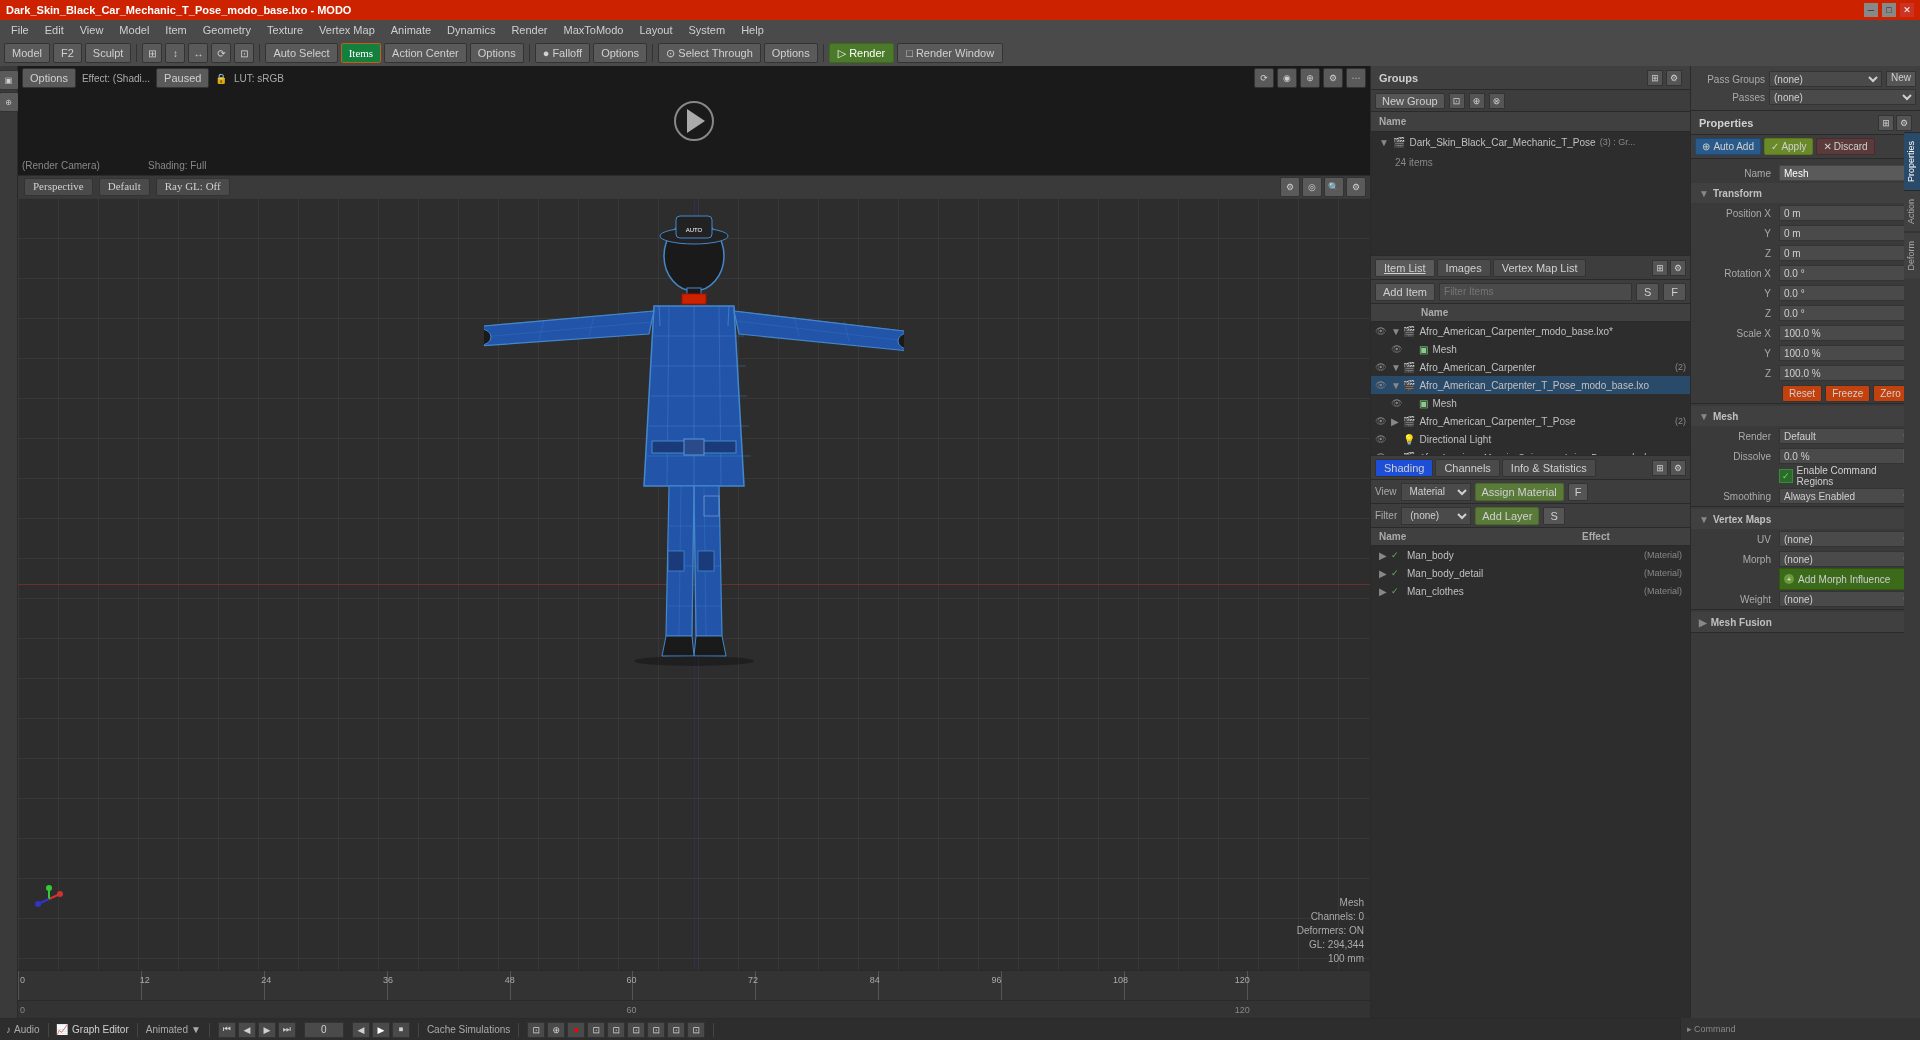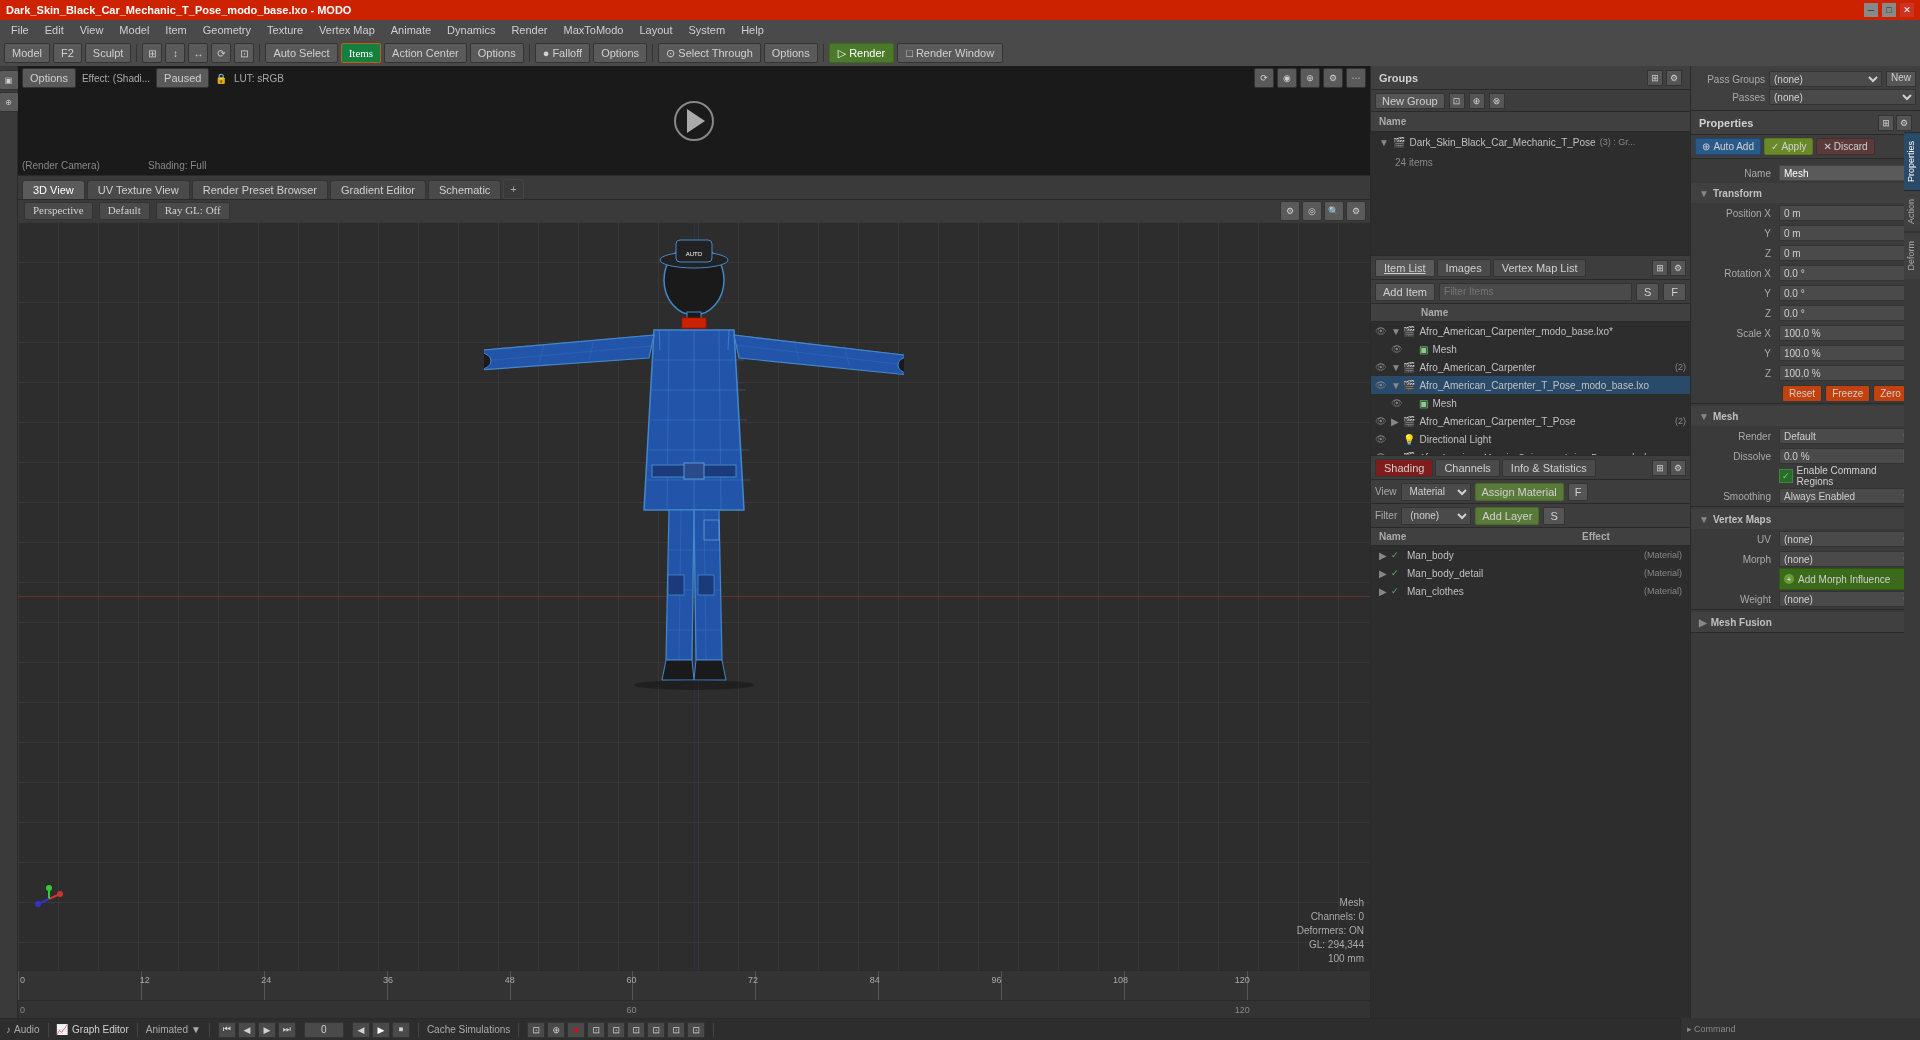--- a/index.html
+++ b/index.html
@@ -538,21 +538,21 @@
     }
     .sh-tab {
       padding: 2px 8px;
       background: #4a4a4a;
       border: 1px solid #333;
       color: #d0d0d0;
       cursor: pointer;
       font-size: 11px;
       border-radius: 2px;
     }
-    .sh-tab.active { background: #7f1d1d; }
+    .sh-tab.active { background: #1d4ed8; }
     #shading-toolbar {
       height: 24px;
       background: #3d3d3d;
       display: flex;
       align-items: center;
       padding: 0 4px;
       gap: 4px;
       border-bottom: 1px solid #2a2a2a;
     }
     .sh-label { font-size: 10px; color: #aaa; }
@@ -996,28 +996,20 @@
         <div class="toolbar-icon-btn" style="font-size:9px;">◉</div>
         <div class="toolbar-icon-btn" style="font-size:9px;">⊕</div>
         <div class="toolbar-icon-btn" style="font-size:9px;">⚙</div>
         <div class="toolbar-icon-btn" style="font-size:9px;">⋯</div>
       </div>
       <div style="position:absolute;bottom:4px;left:4px;font-size:10px;color:#888;">(Render Camera)</div>
       <div style="position:absolute;bottom:4px;left:130px;font-size:10px;color:#888;">Shading: Full</div>
       <div class="preview-play-btn"></div>
     </div>
 
-    <div id="view-tabs">
-      <div class="view-tab active">3D View</div>
-      <div class="view-tab">UV Texture View</div>
-      <div class="view-tab">Render Preset Browser</div>
-      <div class="view-tab">Gradient Editor</div>
-      <div class="view-tab">Schematic</div>
-      <div class="view-tab-add">+</div>
-    </div>
 
     <div id="viewport">
       <div id="viewport-toolbar">
         <div class="vp-btn">Perspective</div>
         <div class="vp-btn">Default</div>
         <div class="vp-btn">Ray GL: Off</div>
         <div class="vp-icons">
           <div class="toolbar-icon-btn" style="font-size:9px;">⚙</div>
           <div class="toolbar-icon-btn" style="font-size:9px;">◎</div>
           <div class="toolbar-icon-btn" style="font-size:9px;">🔍</div>

